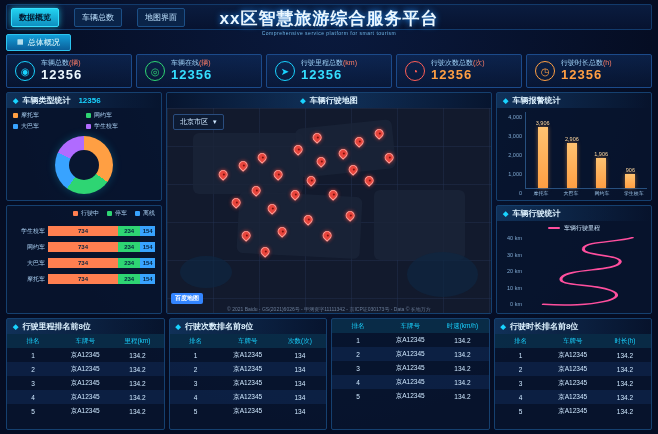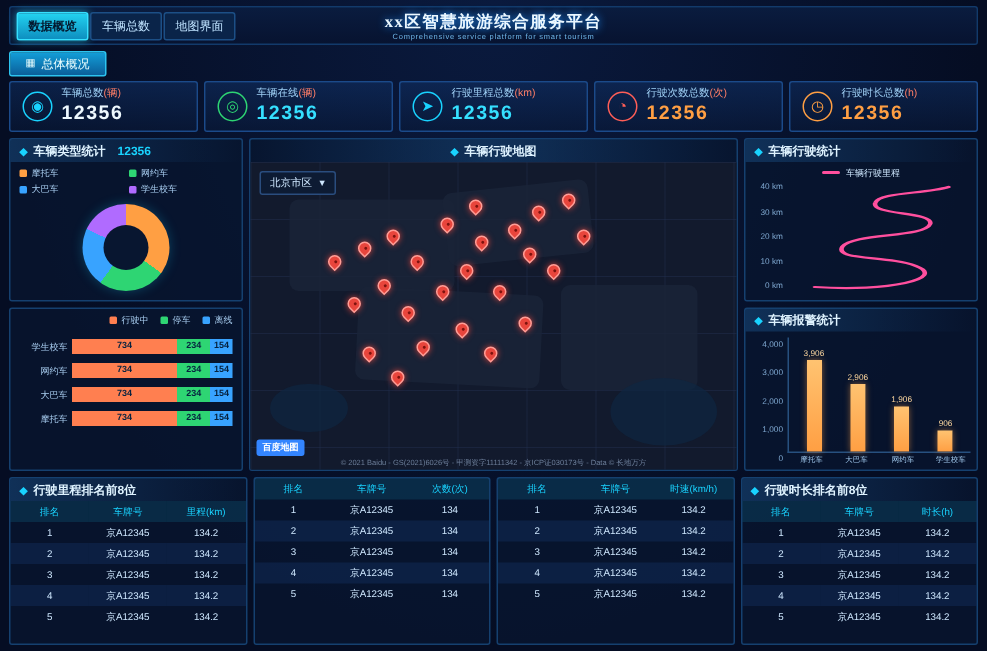--- a/index.html
+++ b/index.html
@@ -11,32 +11,32 @@
   }
   .app { display: flex; flex-direction: column; gap: 4px; padding: 4px 6px; height: 434px; }
 
   
   .topbar {
     position: relative; height: 26px; flex: 0 0 26px;
     display: flex; align-items: center; justify-content: space-between;
     background: linear-gradient(180deg,#0a1c3f,#071330);
     border: 1px solid #123a6b; border-radius: 2px; padding: 0 4px;
   }
-  .nav { display: flex; gap: 1px; z-index: 2; }
+  .nav { display: flex; gap: 15px; z-index: 2; }
   .nav button {
     font-family: inherit; font-size: 8px; padding: 3px 7px; cursor: pointer;
     background: #0a2449; border: 1px solid #1c4f86; color: #bfe3ff; border-radius: 2px;
   }
   .nav button.active {
     background: linear-gradient(180deg,#22d2f0,#0e8fc0);
     border-color: #35e0ff; color: #03182e; font-weight: bold;
     box-shadow: 0 0 6px rgba(34,210,240,.7);
   }
   .title-wrap { position: absolute; left: 50%; top: 2px; transform: translateX(-50%); text-align: center; }
-  .main-title { font-size: 11px; font-weight: bold; color: #eaf7ff; letter-spacing: 1px; text-shadow: 0 0 6px #1e90ff; white-space: nowrap; font-family: Liberation Serif, serif; }
+  .main-title { font-size: 17px; font-weight: bold; color: #eaf7ff; letter-spacing: 1px; text-shadow: 0 0 6px #1e90ff; white-space: nowrap; }
   .sub-title { font-size: 5px; color: #6fb6e8; letter-spacing: .5px; white-space: nowrap; }
 
   
   .tabrow { height: 16px; flex: 0 0 16px; display: flex; align-items: center; }
   .tab {
     font-family: inherit; font-size: 8px; padding: 2px 10px; cursor: pointer;
     background: linear-gradient(180deg,#139ed8,#0b5f9a); color: #ecffff;
     border: 1px solid #2cc4f0; border-radius: 2px; display: flex; gap: 4px; align-items: center;
   }
   .tab .ticon { font-size: 7px; }
@@ -343,44 +343,20 @@
           <div class="pin" style="left: 47%; top: 12%;"></div>
           <div class="pin" style="left: 69%; top: 22%;"></div>
           <div class="pin" style="left: 41%; top: 18%;"></div>
         </div>
     </div>
 
     <div class="col">
       <div class="panel">
         <div class="phead">
           <span class="dia">◆</span>
-          <span>车辆行驶统计</span>
-        </div>
-        <div class="drive-body">
-          <div class="line-legend">
-            <span class="line-sample"></span>
-            <span>车辆行驶里程</span>
-          </div>
-          <div class="chart-area">
-            <div class="yaxis" id="line-yaxis">
-                <div>40 km</div>
-                <div>30 km</div>
-                <div>20 km</div>
-                <div>10 km</div>
-                <div>0 km</div>
-              </div>
-            <svg viewBox="0 0 100 130" preserveAspectRatio="none">
-              <path d="M 15 122 C 55 128, 88 112, 70 98 C 55 86, 25 92, 30 76 C 36 60, 75 66, 78 50 C 80 36, 45 40, 48 26 C 50 14, 75 16, 88 8" fill="none" stroke="#ff4f9e" stroke-width="2.5" stroke-linecap="round"></path>
-            </svg>
-          </div>
-        </div>
-      </div>
-      <div class="panel">
-        <div class="phead">
-          <span class="dia">◆</span>
           <span>车辆报警统计</span>
         </div>
         <div class="alarm-body">
           <div class="yaxis" id="alarm-yaxis">
               <div>4,000</div>
               <div>3,000</div>
               <div>2,000</div>
               <div>1,000</div>
               <div>0</div>
             </div>
@@ -405,20 +381,44 @@
               </div>
             <div class="cats" id="alarm-cats">
                 <span>摩托车</span>
                 <span>大巴车</span>
                 <span>网约车</span>
                 <span>学生校车</span>
               </div>
           </div>
         </div>
       </div>
+      <div class="panel">
+        <div class="phead">
+          <span class="dia">◆</span>
+          <span>车辆行驶统计</span>
+        </div>
+        <div class="drive-body">
+          <div class="line-legend">
+            <span class="line-sample"></span>
+            <span>车辆行驶里程</span>
+          </div>
+          <div class="chart-area">
+            <div class="yaxis" id="line-yaxis">
+                <div>40 km</div>
+                <div>30 km</div>
+                <div>20 km</div>
+                <div>10 km</div>
+                <div>0 km</div>
+              </div>
+            <svg viewBox="0 0 100 130" preserveAspectRatio="none">
+              <path d="M 15 122 C 55 128, 88 112, 70 98 C 55 86, 25 92, 30 76 C 36 60, 75 66, 78 50 C 80 36, 45 40, 48 26 C 50 14, 75 16, 88 8" fill="none" stroke="#ff4f9e" stroke-width="2.5" stroke-linecap="round"></path>
+            </svg>
+          </div>
+        </div>
+      </div>
     </div>
   </div>
 
   <div class="tables">
     <div class="panel tpanel">
       <div class="phead">
         <span class="dia">◆</span>
         <span>行驶里程排名前8位</span>
       </div>
       <table>
@@ -452,20 +452,24 @@
             </tr>
             <tr>
               <td>5</td>
               <td>京A12345</td>
               <td>134.2</td>
             </tr>
           </tbody>
       </table>
     </div>
     <div class="panel tpanel">
+      <div class="phead">
+        <span class="dia">◆</span>
+        <span>行驶次数排名前8位</span>
+      </div>
       <table>
         <thead>
             <tr>
               <th>排名</th>
               <th>车牌号</th>
               <th>次数(次)</th>
             </tr>
           </thead>
           <tbody>
             <tr>

